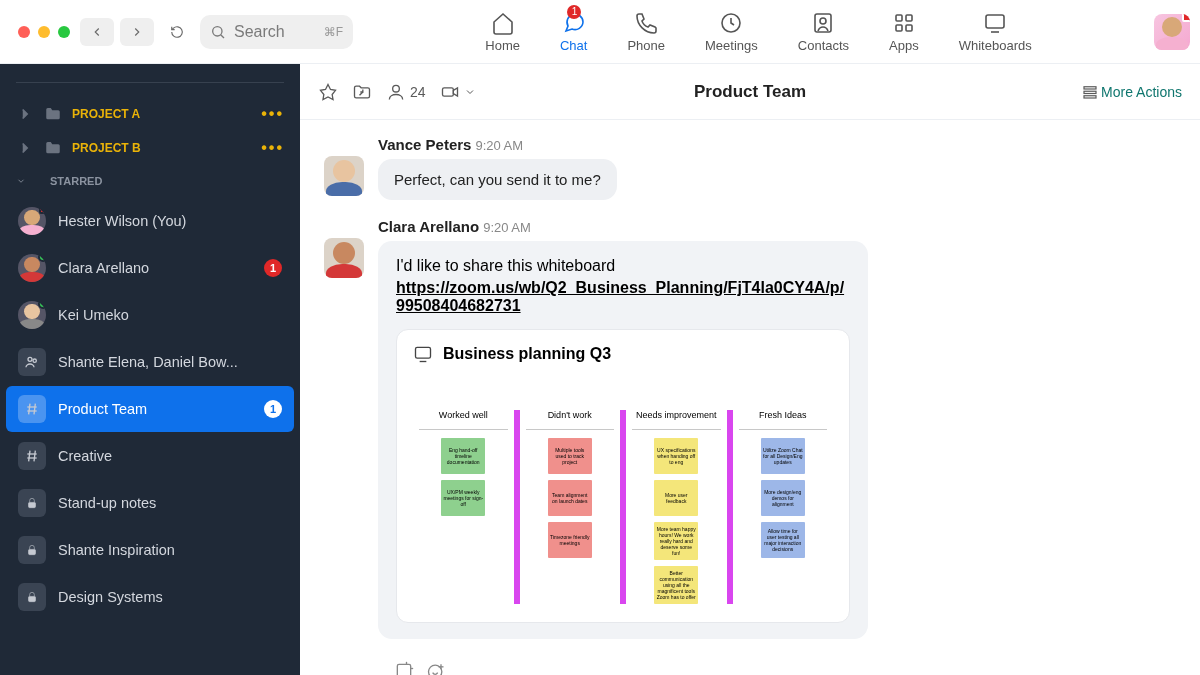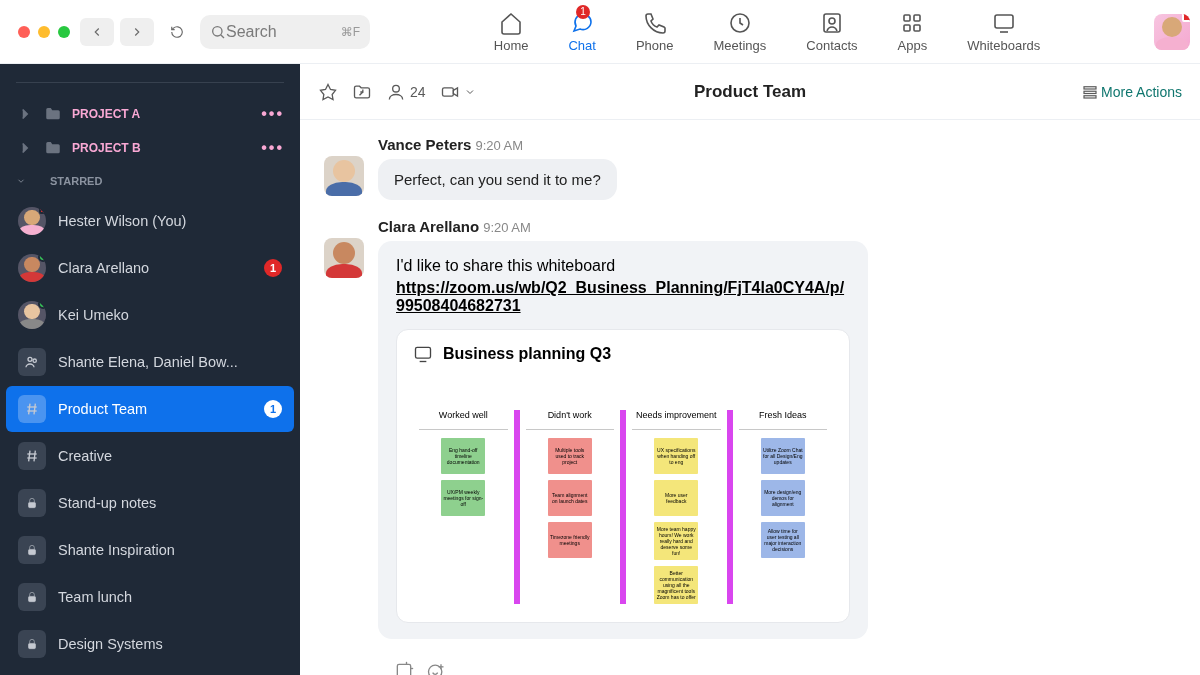--- a/index.html
+++ b/index.html
@@ -6,35 +6,35 @@
 body { font-family: -apple-system, BlinkMacSystemFont, "Segoe UI", Helvetica, Arial, sans-serif; width: 1200px; height: 675px; overflow: hidden; background: #fff; }
 
 .topbar { height: 64px; display: flex; align-items: center; border-bottom: 1px solid #eceff3; padding: 0 10px; }
 .traffic { display: flex; gap: 8px; margin-left: 8px; margin-right: 10px; }
 .traffic span { width: 12px; height: 12px; border-radius: 50%; display: inline-block; }
 .tl-red { background: #ff5f57; } .tl-yellow { background: #febc2e; } .tl-green { background: #28c840; }
 
 .nav-btn { width: 34px; height: 28px; display:flex; align-items:center; justify-content:center; border-radius: 6px; background:#efefef; color:#7a7a7a; margin-right:6px; cursor:pointer;}
 .nav-btn.single { background: transparent; }
 .nav-btn svg { width: 14px; height: 14px; stroke: #6b6b6b; fill:none; stroke-width:2; }
-.search { display:flex; align-items:center; width:170px; height:34px; background:#efefef; border-radius:10px; padding:0 10px; color:#7a7a7a; margin-right:30px;}
+.search { display:flex; align-items:center; width:153px; height:34px; background:#efefef; border-radius:10px; padding:0 10px; color:#7a7a7a; gap:8px; margin-right:30px;}
 .search .kbd { margin-left:auto; font-size:12px; color:#999; }
 .tabs { display:flex; gap:40px; align-items:center; justify-content:center; flex:1; }
 .tab { display:flex; flex-direction:column; align-items:center; gap:3px; color:#555; font-size:13px; cursor:pointer; position:relative; }
 .tab.active { color:#0e71eb; }
 .tab svg { width:24px; height:24px; stroke:#555; fill:none; stroke-width:1.6; }
 .tab.active svg { stroke:#0e71eb; }
 .tab .badge { position:absolute; top:-6px; right:6px; background:#e02828; color:#fff; font-size:10px; width:14px; height:14px; border-radius:50%; display:flex; align-items:center; justify-content:center;}
 .avatar-top { width:36px; height:36px; border-radius:8px; background: linear-gradient(135deg,#f7c5e0,#f5a8d0); margin-left:20px; position:relative; overflow:hidden;}
 .avatar-top .rec { position:absolute; top:-2px; right:-2px; width:10px; height:10px; background:#e02828; border:2px solid #fff; border-radius:2px;}
 
 .main { display:flex; height: calc(675px - 64px); }
 .sidebar { width:300px; background:#1f2937; color:#c5c9d1; overflow-y:auto; padding-top:18px;}
 .side-line { height:1px; background:#37414f; margin:0 16px 14px 16px; }
-.folder-row { display:flex; align-items:center; padding:8px 16px; gap:10px; color:#f9a8d4; font-size:12px; font-weight:600; cursor:pointer;}
+.folder-row { display:flex; align-items:center; padding:8px 16px; gap:10px; color:#eab308; font-size:12px; font-weight:600; cursor:pointer;}
 .folder-row .dots { margin-left:auto; letter-spacing:2px; font-size:16px; cursor:pointer;}
 .folder-row svg { width:18px; height:18px; fill:#6b7380; }
 .section-head { padding:10px 16px; font-size:11px; font-weight:700; color:#8b93a0; display:flex; align-items:center; gap:24px;}
 .section-head svg{width:10px;height:10px;stroke:#8b93a0;fill:none;stroke-width:2;}
 .side-item { display:flex; align-items:center; padding:9px 12px; gap:12px; cursor:pointer; font-size:14.5px; color:#d3d7de; border-radius:6px; margin:1px 6px;}
 .side-item.active { background:#0e71eb; color:#fff; }
 .side-item .av { width:28px; height:28px; border-radius:50%; background:#556; flex-shrink:0; position:relative; overflow:hidden;}
 .side-item .hashbox { width:28px; height:28px; border-radius:6px; background:#3a4453; display:flex; align-items:center; justify-content:center; flex-shrink:0;}
 .side-item.active .hashbox { background: rgba(255,255,255,0.25);}
 .side-item .hashbox svg { width:16px; height:16px; stroke:#c5c9d1; fill:none; stroke-width:2;}
@@ -282,29 +282,20 @@
         <span>Stand-up notes</span>
       </div>
     <div class="side-item">
         <div class="lockbox">
           <svg viewBox="0 0 24 24">
             <rect x="6" y="11" width="12" height="9" rx="2"></rect>
             <path d="M8 11V8a4 4 0 0 1 8 0v3" fill="none"></path>
           </svg>
         </div>
         <span>Shante Inspiration</span>
-      </div>
-    <div class="side-item">
-        <div class="lockbox">
-          <svg viewBox="0 0 24 24">
-            <rect x="6" y="11" width="12" height="9" rx="2"></rect>
-            <path d="M8 11V8a4 4 0 0 1 8 0v3" fill="none"></path>
-          </svg>
-        </div>
-        <span>Team lunch</span>
       </div>
     <div class="side-item">
         <div class="lockbox">
           <svg viewBox="0 0 24 24">
             <rect x="6" y="11" width="12" height="9" rx="2"></rect>
             <path d="M8 11V8a4 4 0 0 1 8 0v3" fill="none"></path>
           </svg>
         </div>
         <span>Design Systems</span>
       </div>

